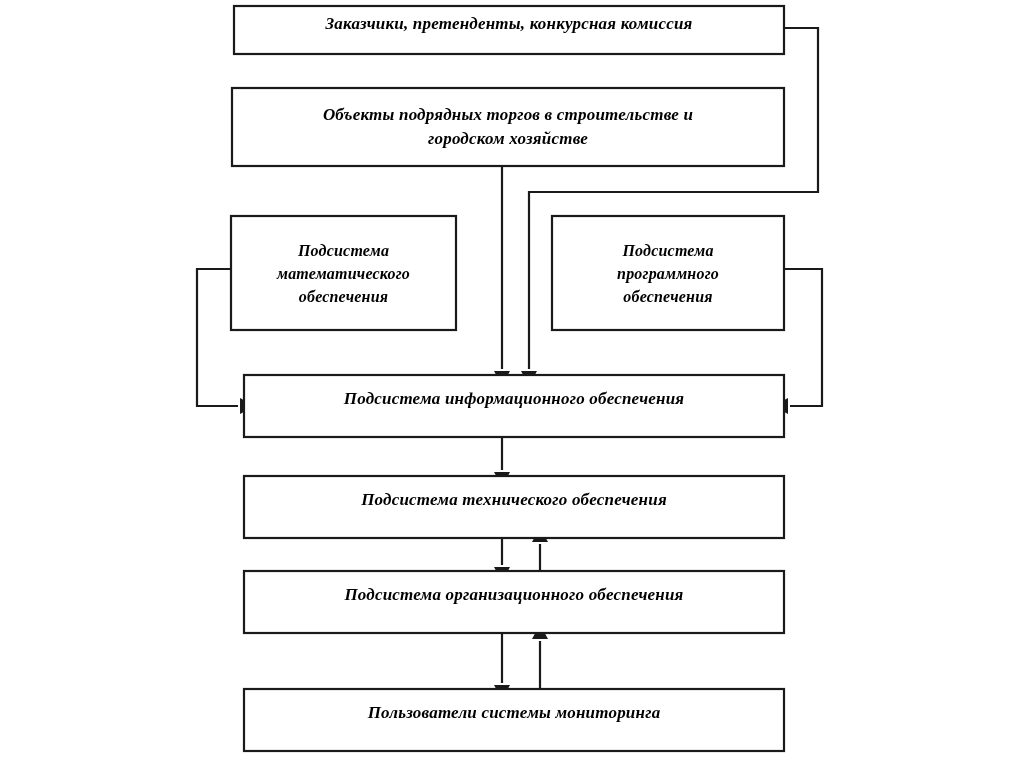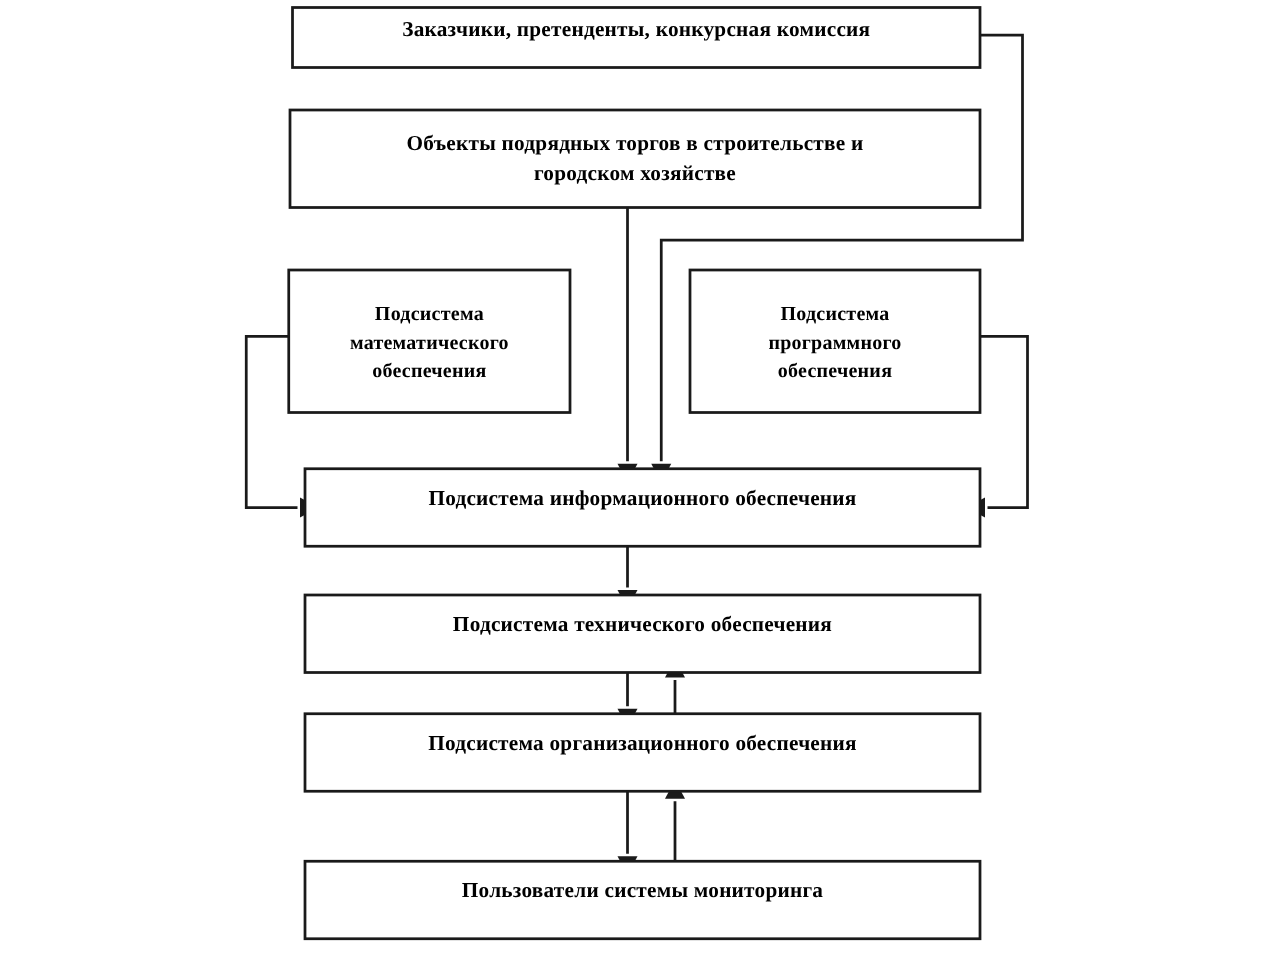--- a/index.html
+++ b/index.html
@@ -11,20 +11,21 @@
     width: 1024px;
     height: 767px;
     font-family: "Liberation Serif", "DejaVu Serif", serif;
     overflow: hidden;
   }
   #diagram-root {
     position: relative;
     width: 1024px;
     height: 767px;
     background: #ffffff;
+    font-style: italic;
   }
   svg#diagram-svg {
     position: absolute;
     top: 0;
     left: 0;
     width: 1024px;
     height: 767px;
     display: block;
   }
   .node-rect {

